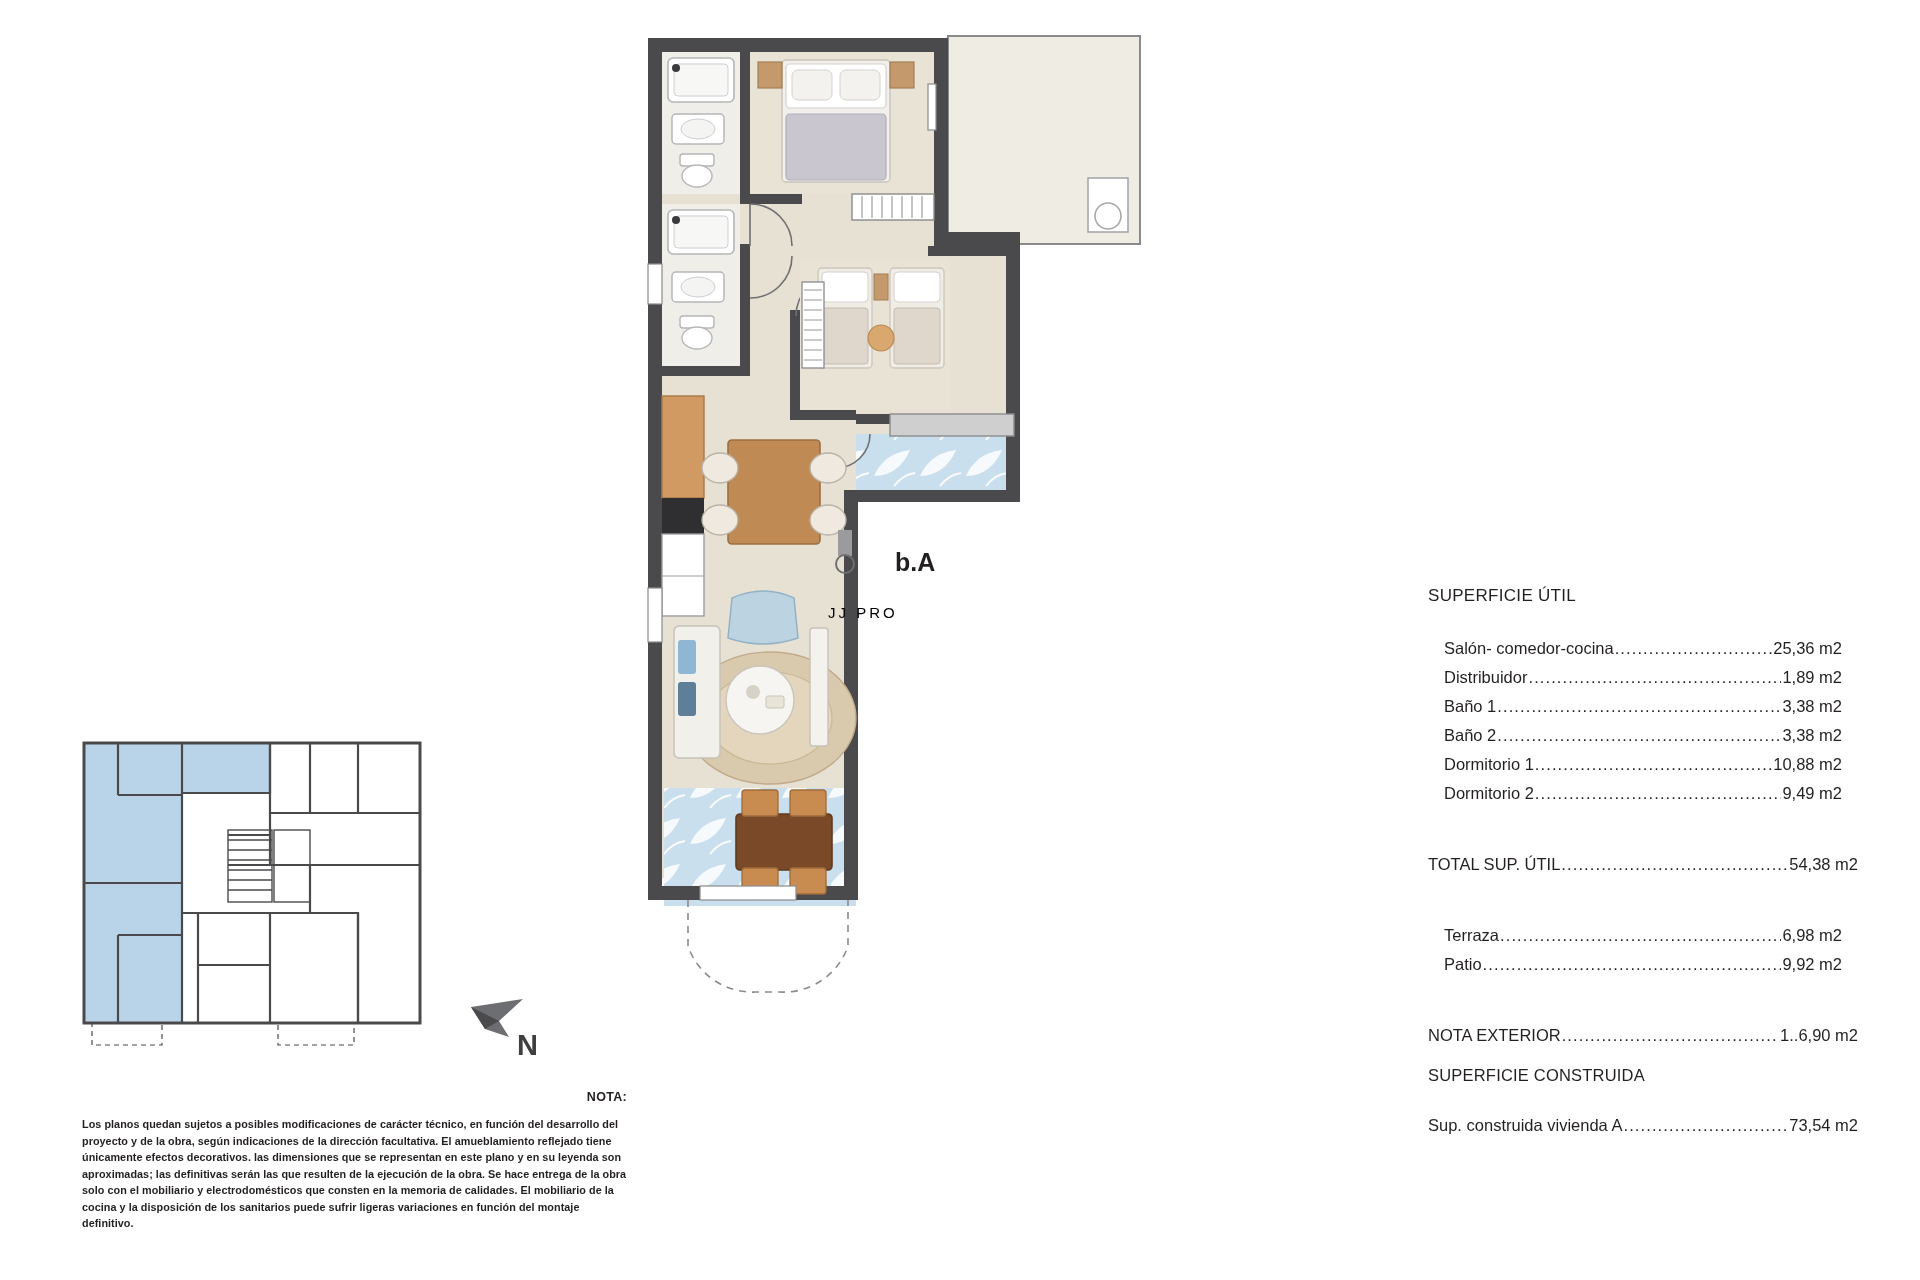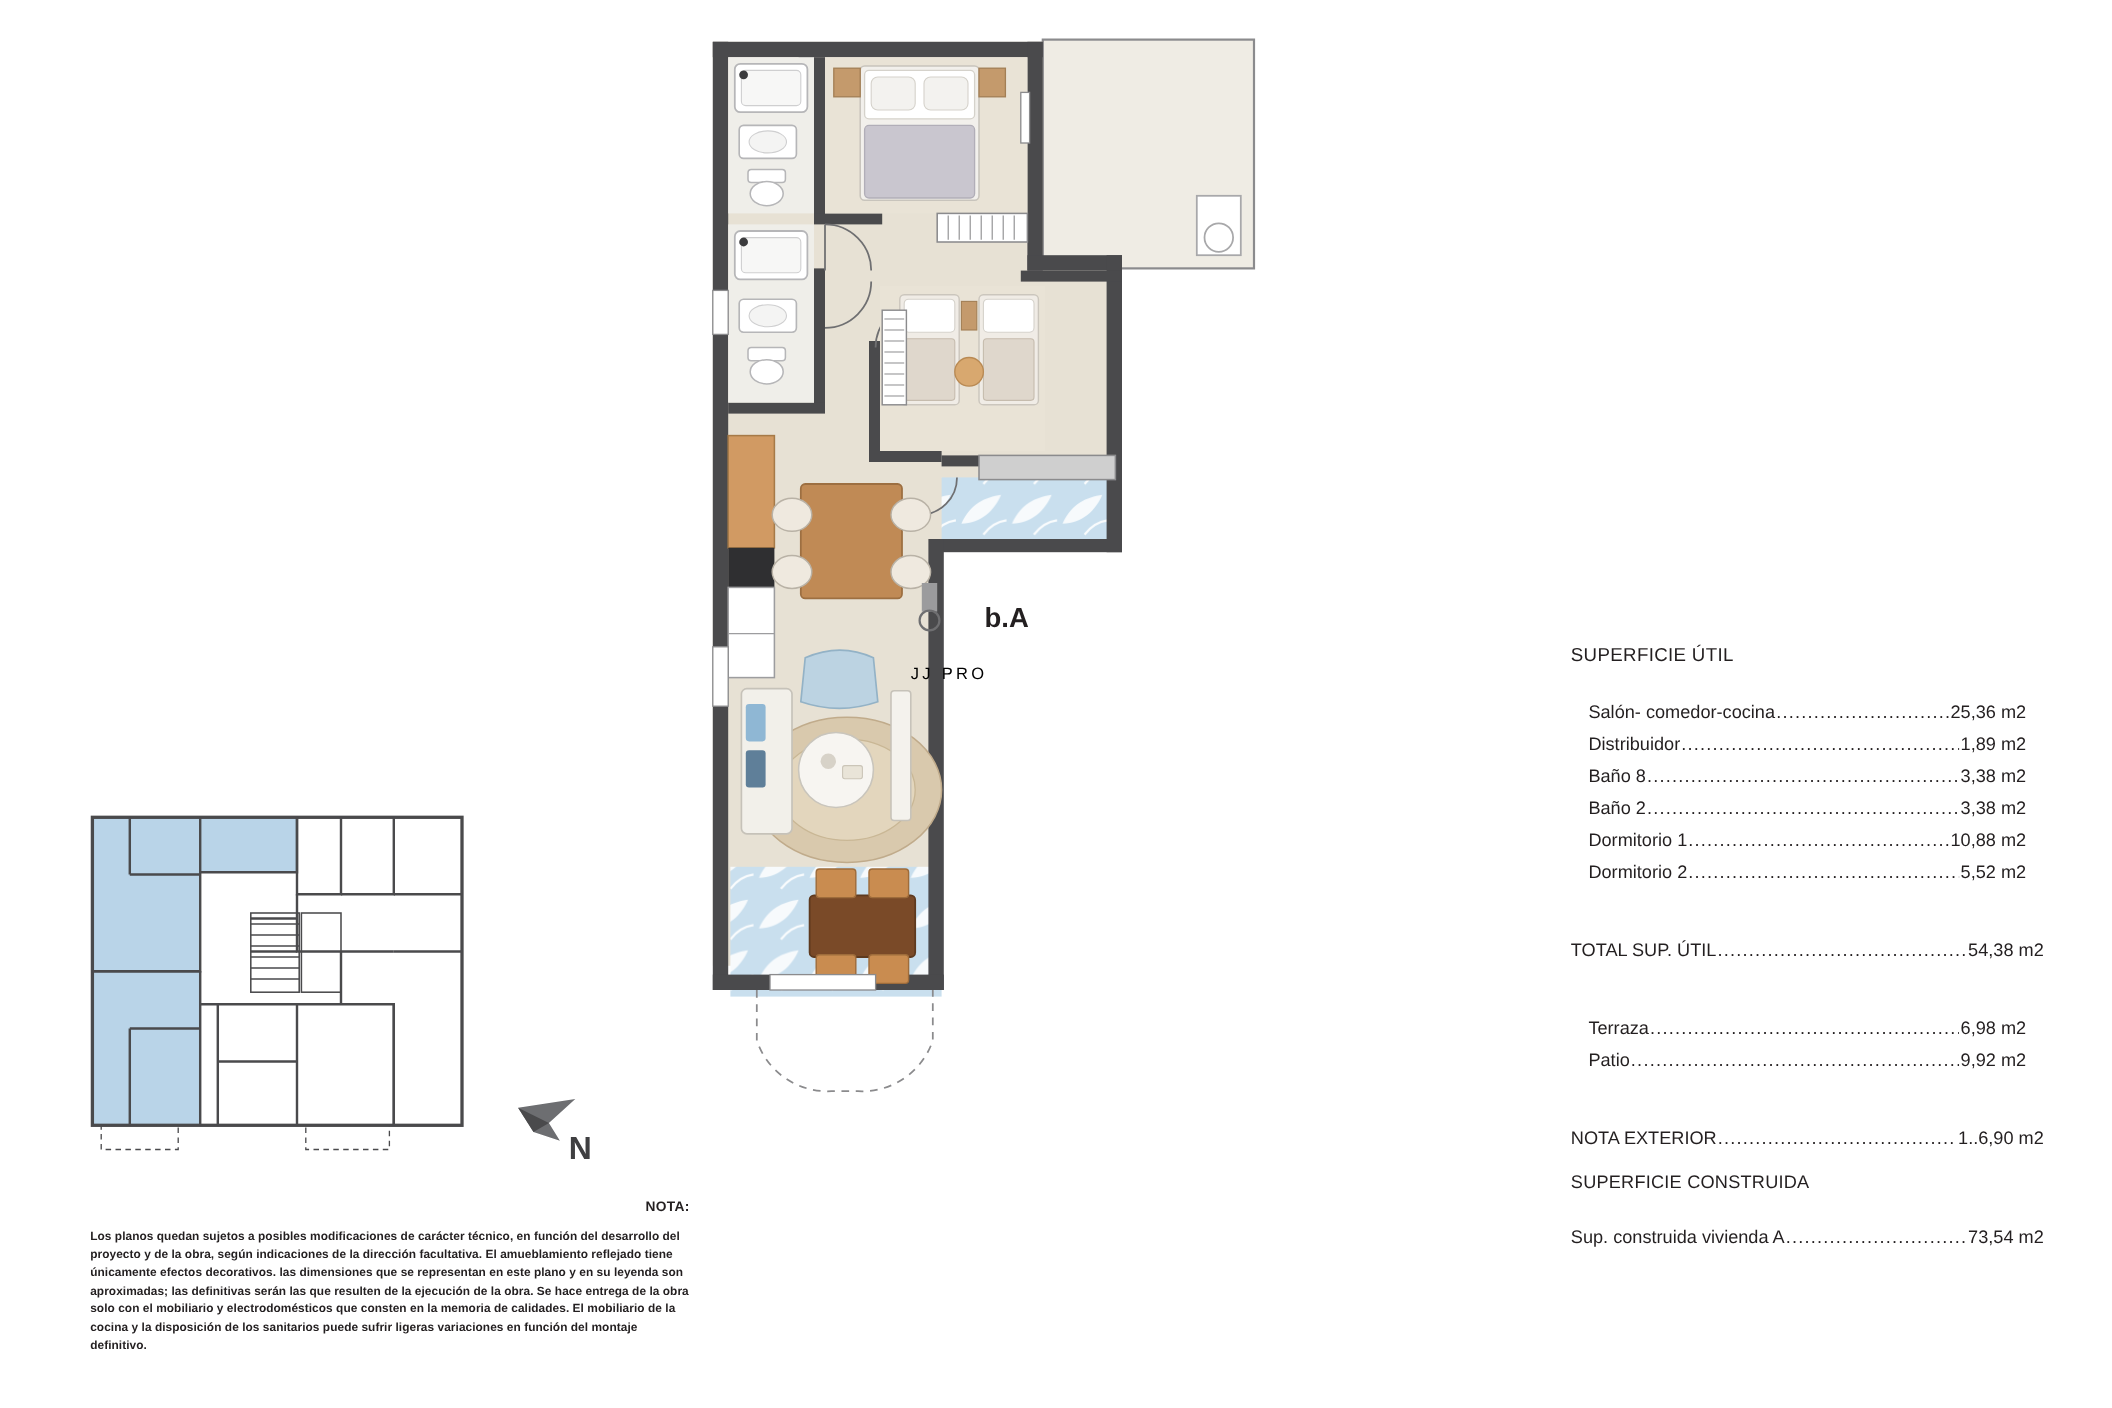--- a/index.html
+++ b/index.html
@@ -357,38 +357,38 @@
       <span class="lbl">Salón- comedor-cocina</span>
       <span class="dots">........................................................................</span>
       <span class="val">25,36 m2</span>
     </li>
     <li class="row">
       <span class="lbl">Distribuidor</span>
       <span class="dots">........................................................................</span>
       <span class="val">1,89 m2</span>
     </li>
     <li class="row">
-      <span class="lbl">Baño 8</span>
+      <span class="lbl">Baño 1</span>
       <span class="dots">........................................................................</span>
       <span class="val">3,38 m2</span>
     </li>
     <li class="row">
       <span class="lbl">Baño 2</span>
       <span class="dots">........................................................................</span>
       <span class="val">3,38 m2</span>
     </li>
     <li class="row">
       <span class="lbl">Dormitorio 1</span>
       <span class="dots">........................................................................</span>
       <span class="val">10,88 m2</span>
     </li>
     <li class="row">
       <span class="lbl">Dormitorio 2</span>
       <span class="dots">........................................................................</span>
-      <span class="val">5,52 m2</span>
+      <span class="val">9,49 m2</span>
     </li>
   </ul>
 
   <div class="gap-md"></div>
 
   <div class="row">
     <span class="lbl">TOTAL SUP. ÚTIL</span>
     <span class="dots">........................................................................</span>
     <span class="val">54,38 m2</span>
   </div>

